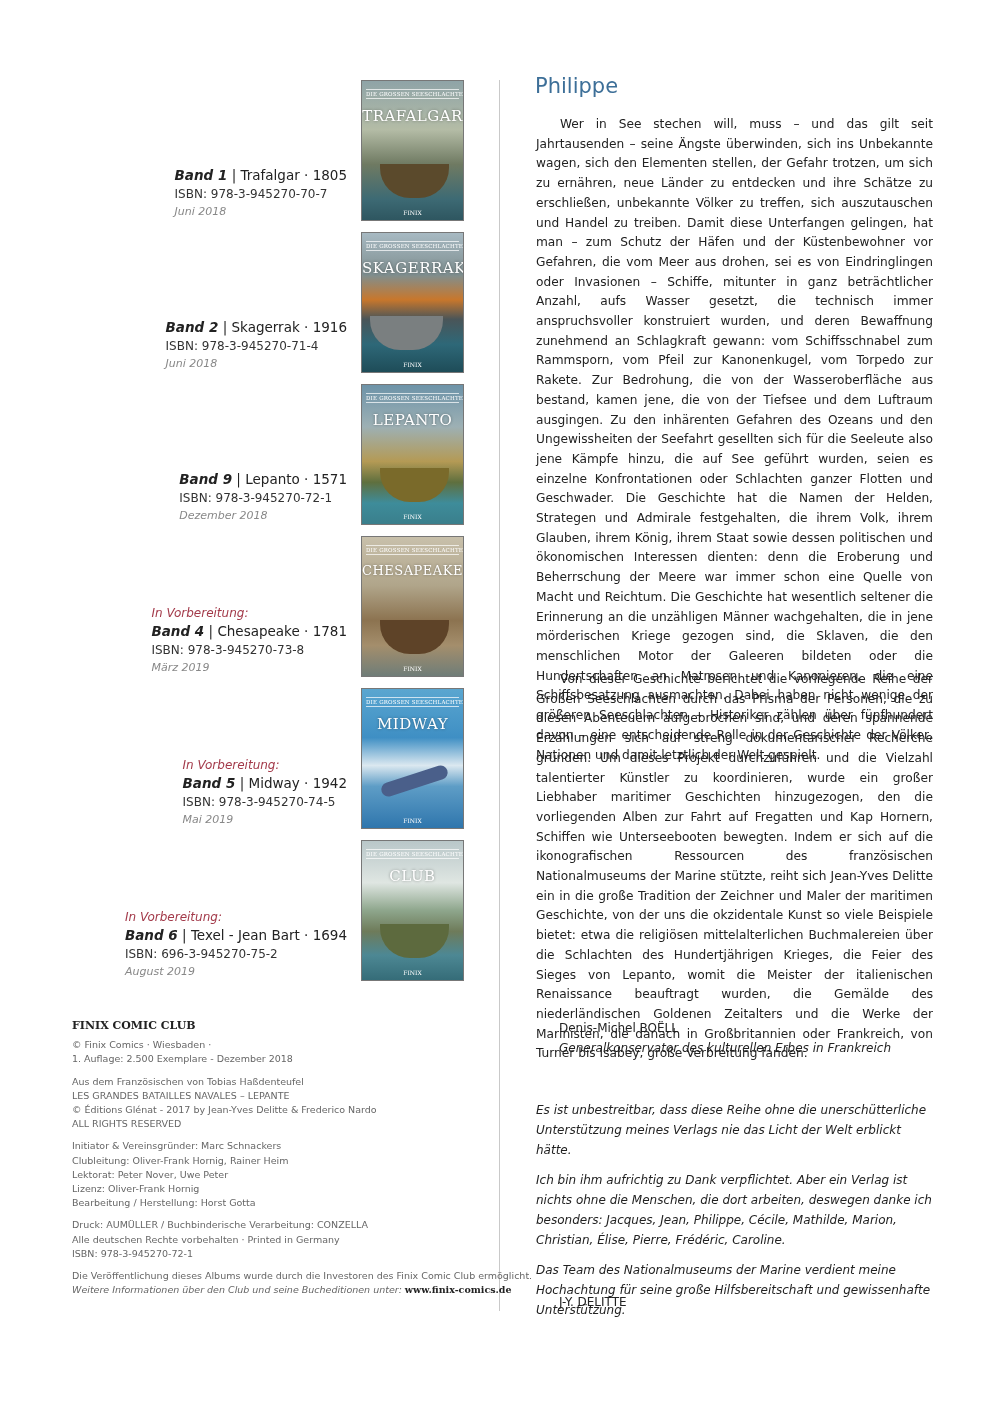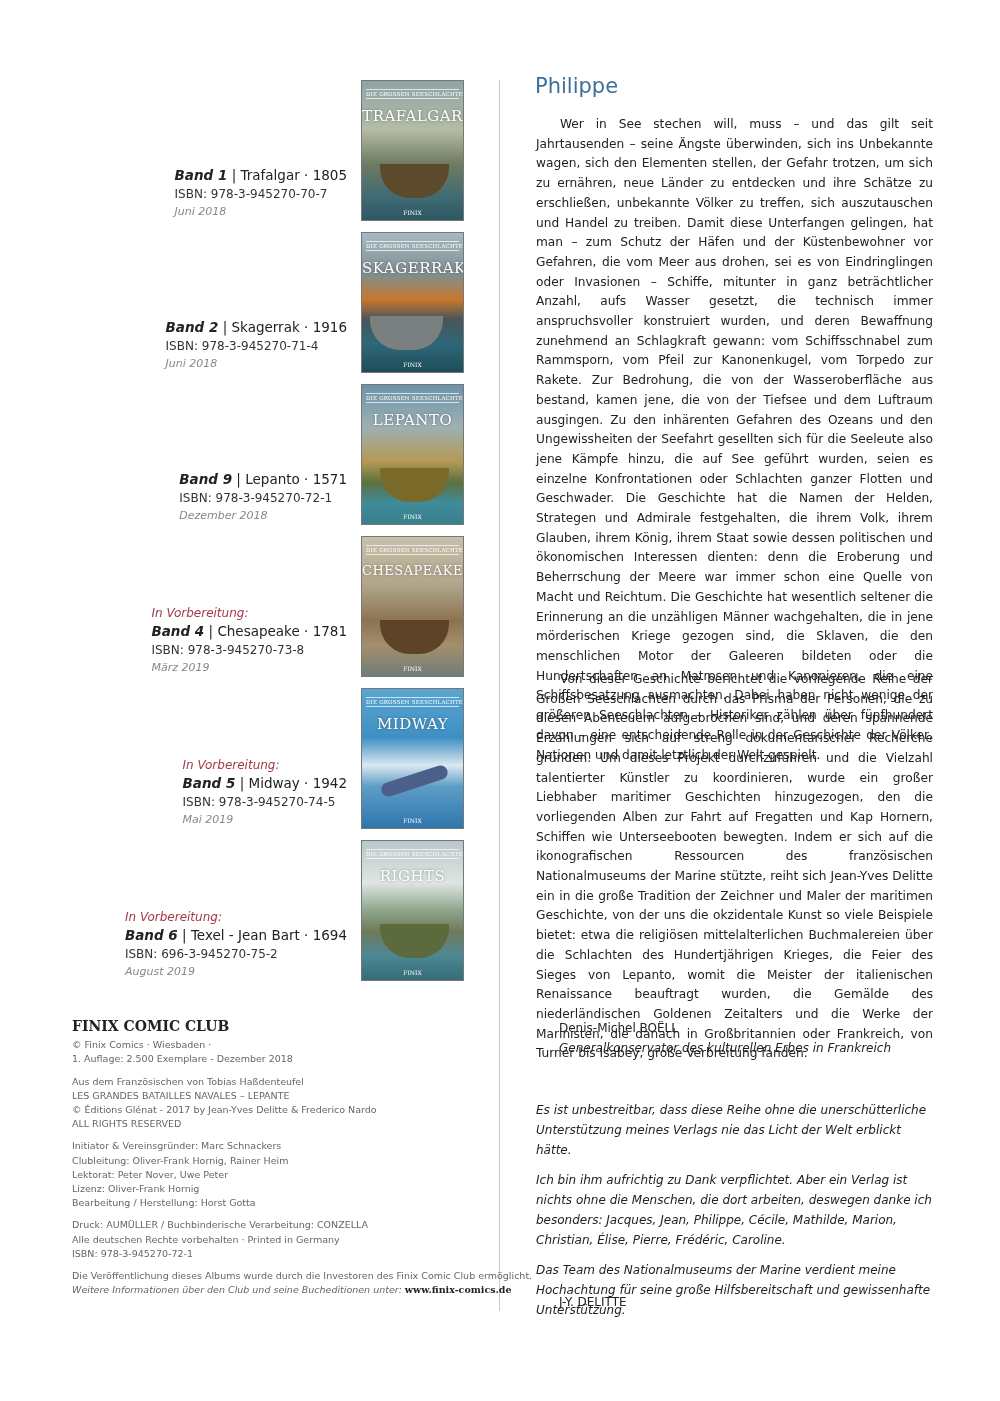--- a/index.html
+++ b/index.html
@@ -33,21 +33,21 @@
   .c3 { top:384px; background:linear-gradient(180deg,#6d93a8 0%,#9db0b4 30%,#b49a55 55%,#5f6f3e 70%,#3e8c9a 85%,#3a7f8c 100%); }
   .c4 { top:536px; background:linear-gradient(180deg,#c8c0ab 0%,#b0a58a 35%,#8c7350 60%,#a48e6c 78%,#6f7d78 100%); }
   .c5 { top:688px; background:linear-gradient(180deg,#5aa6d0 0%,#3f8fc4 35%,#dbe8f0 55%,#5e9dc6 70%,#2f76ad 100%); }
   .c6 { top:840px; background:linear-gradient(180deg,#b9c7c9 0%,#dfe6e2 30%,#8ea68c 50%,#6e7b5a 65%,#4d8894 82%,#356c78 100%); }
 
   .divider { position:absolute; left:499px; top:80px; width:1px; height:1231px; background:#c9c9c9; }
 
   
   .imprint { position:absolute; left:72px; top:1019px; width:420px;
              font-size:9.5px; line-height:14.2px; color:#666; }
-  .imprint .club { font-family:"DejaVu Serif", serif; font-weight:bold; color:#222; font-size:14px; margin-bottom:5px; }
+  .imprint .club { font-family:"DejaVu Serif", serif; font-weight:bold; color:#222; font-size:11px; margin-bottom:5px; }
   .imprint .block { margin-bottom:8px; }
   .imprint .line { white-space:nowrap; }
   .imprint .more { font-style:italic; }
   .imprint .url { font-family:"DejaVu Serif", serif; font-weight:bold; font-style:normal; color:#222; margin-left:3px; }
 
   
   .vorwort-title { position:absolute; left:535px; top:74px; font-size:21px; color:#3d6f98; }
   .text { position:absolute; left:536px; width:397px; font-size:12.2px; line-height:19.7px;
           color:#222; text-align:justify; hyphens:manual; }
   .p1 { top:115px; }
@@ -128,21 +128,21 @@
   <div class="logo">FINIX</div>
 </div>
 <div class="cover c5">
   <div class="series">DIE GROSSEN SEESCHLACHTEN</div>
   <div class="cname">MIDWAY</div>
   <div class="ship" style="background:#4a5f8a;height:14px;bottom:40px;border-radius:10px;transform:rotate(-18deg);"></div>
   <div class="logo">FINIX</div>
 </div>
 <div class="cover c6">
   <div class="series">DIE GROSSEN SEESCHLACHTEN</div>
-  <div class="cname">RIGHTS</div>
+  <div class="cname">CLUB</div>
   <div class="ship" style="background:#5d6a3e;"></div>
   <div class="logo">FINIX</div>
 </div>
 
 <div class="divider"></div>
 
 <div class="imprint">
   <div class="club">FINIX COMIC CLUB</div>
   <div class="block">
     <div class="line">© Finix Comics · Wiesbaden ·</div>

